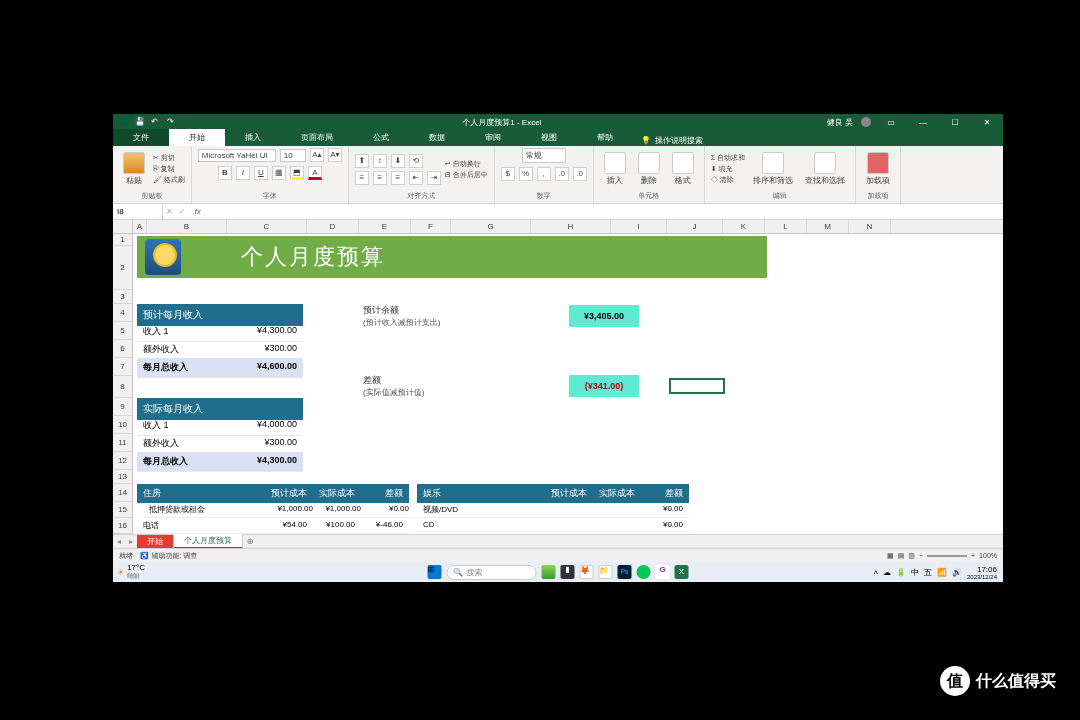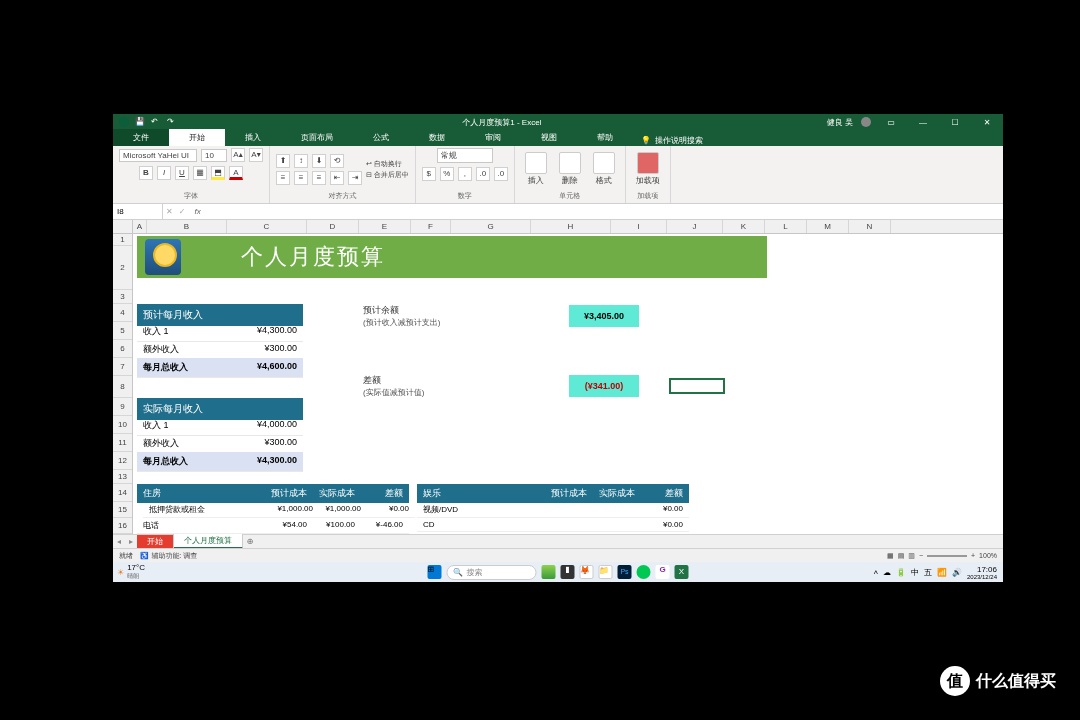--- a/index.html
+++ b/index.html
@@ -115,20 +115,34 @@
     <div class="tab">视图</div>
     <div class="tab">帮助</div>
     <div class="tell">
       <span>💡</span>
       <span>操作说明搜索</span>
     </div>
   </div>
 
   <div class="ribbon">
     <div class="group">
+      <div class="body">
+        <div class="bigbtn">
+          <span class="ic" style="background:linear-gradient(#f5c36a,#d88a2b)"></span>
+          <span>粘贴</span>
+        </div>
+        <div class="stackbtns">
+          <span>✂ <span>剪切</span></span>
+          <span>⎘ <span>复制</span></span>
+          <span>🖌 <span>格式刷</span></span>
+        </div>
+      </div>
+      <div class="label">剪贴板</div>
+    </div>
+    <div class="group">
       <div class="body col">
         <div class="row">
           <span class="fontsel">Microsoft YaHei UI</span>
           <span class="sizesel">10</span>
           <span class="tinybtn">A▴</span>
           <span class="tinybtn">A▾</span>
         </div>
         <div class="row">
           <span class="tinybtn"><b>B</b></span>
           <span class="tinybtn"><i>I</i></span>
@@ -159,21 +173,21 @@
         </div>
         <div class="stackbtns">
           <span>↩ <span>自动换行</span></span>
           <span>⊟ <span>合并后居中</span></span>
         </div>
       </div>
       <div class="label">对齐方式</div>
     </div>
     <div class="group">
       <div class="body col">
-        <span class="fontsel" style="width:56px">常规</span>
+        <span class="fontsel" style="width:44px">常规</span>
         <div class="row">
           <span class="tinybtn">$</span>
           <span class="tinybtn">%</span>
           <span class="tinybtn">,</span>
           <span class="tinybtn">.0</span>
           <span class="tinybtn">.0</span>
         </div>
       </div>
       <div class="label">数字</div>
     </div>
@@ -186,20 +200,38 @@
         <div class="bigbtn">
             <span class="ic"></span>
             <span>删除</span>
           </div>
         <div class="bigbtn">
             <span class="ic"></span>
             <span>格式</span>
           </div>
       </div>
       <div class="label">单元格</div>
+    </div>
+    <div class="group">
+      <div class="body">
+        <div class="stackbtns">
+          <span>Σ <span>自动求和</span></span>
+          <span>⬇ <span>填充</span></span>
+          <span>◇ <span>清除</span></span>
+        </div>
+        <div class="bigbtn">
+            <span class="ic"></span>
+            <span>排序和筛选</span>
+          </div>
+        <div class="bigbtn">
+            <span class="ic"></span>
+            <span>查找和选择</span>
+          </div>
+      </div>
+      <div class="label">编辑</div>
     </div>
     <div class="group">
       <div class="body">
         <div class="bigbtn">
             <span class="ic" style="background:#e06666"></span>
             <span>加载项</span>
           </div>
       </div>
       <div class="label">加载项</div>
     </div>

